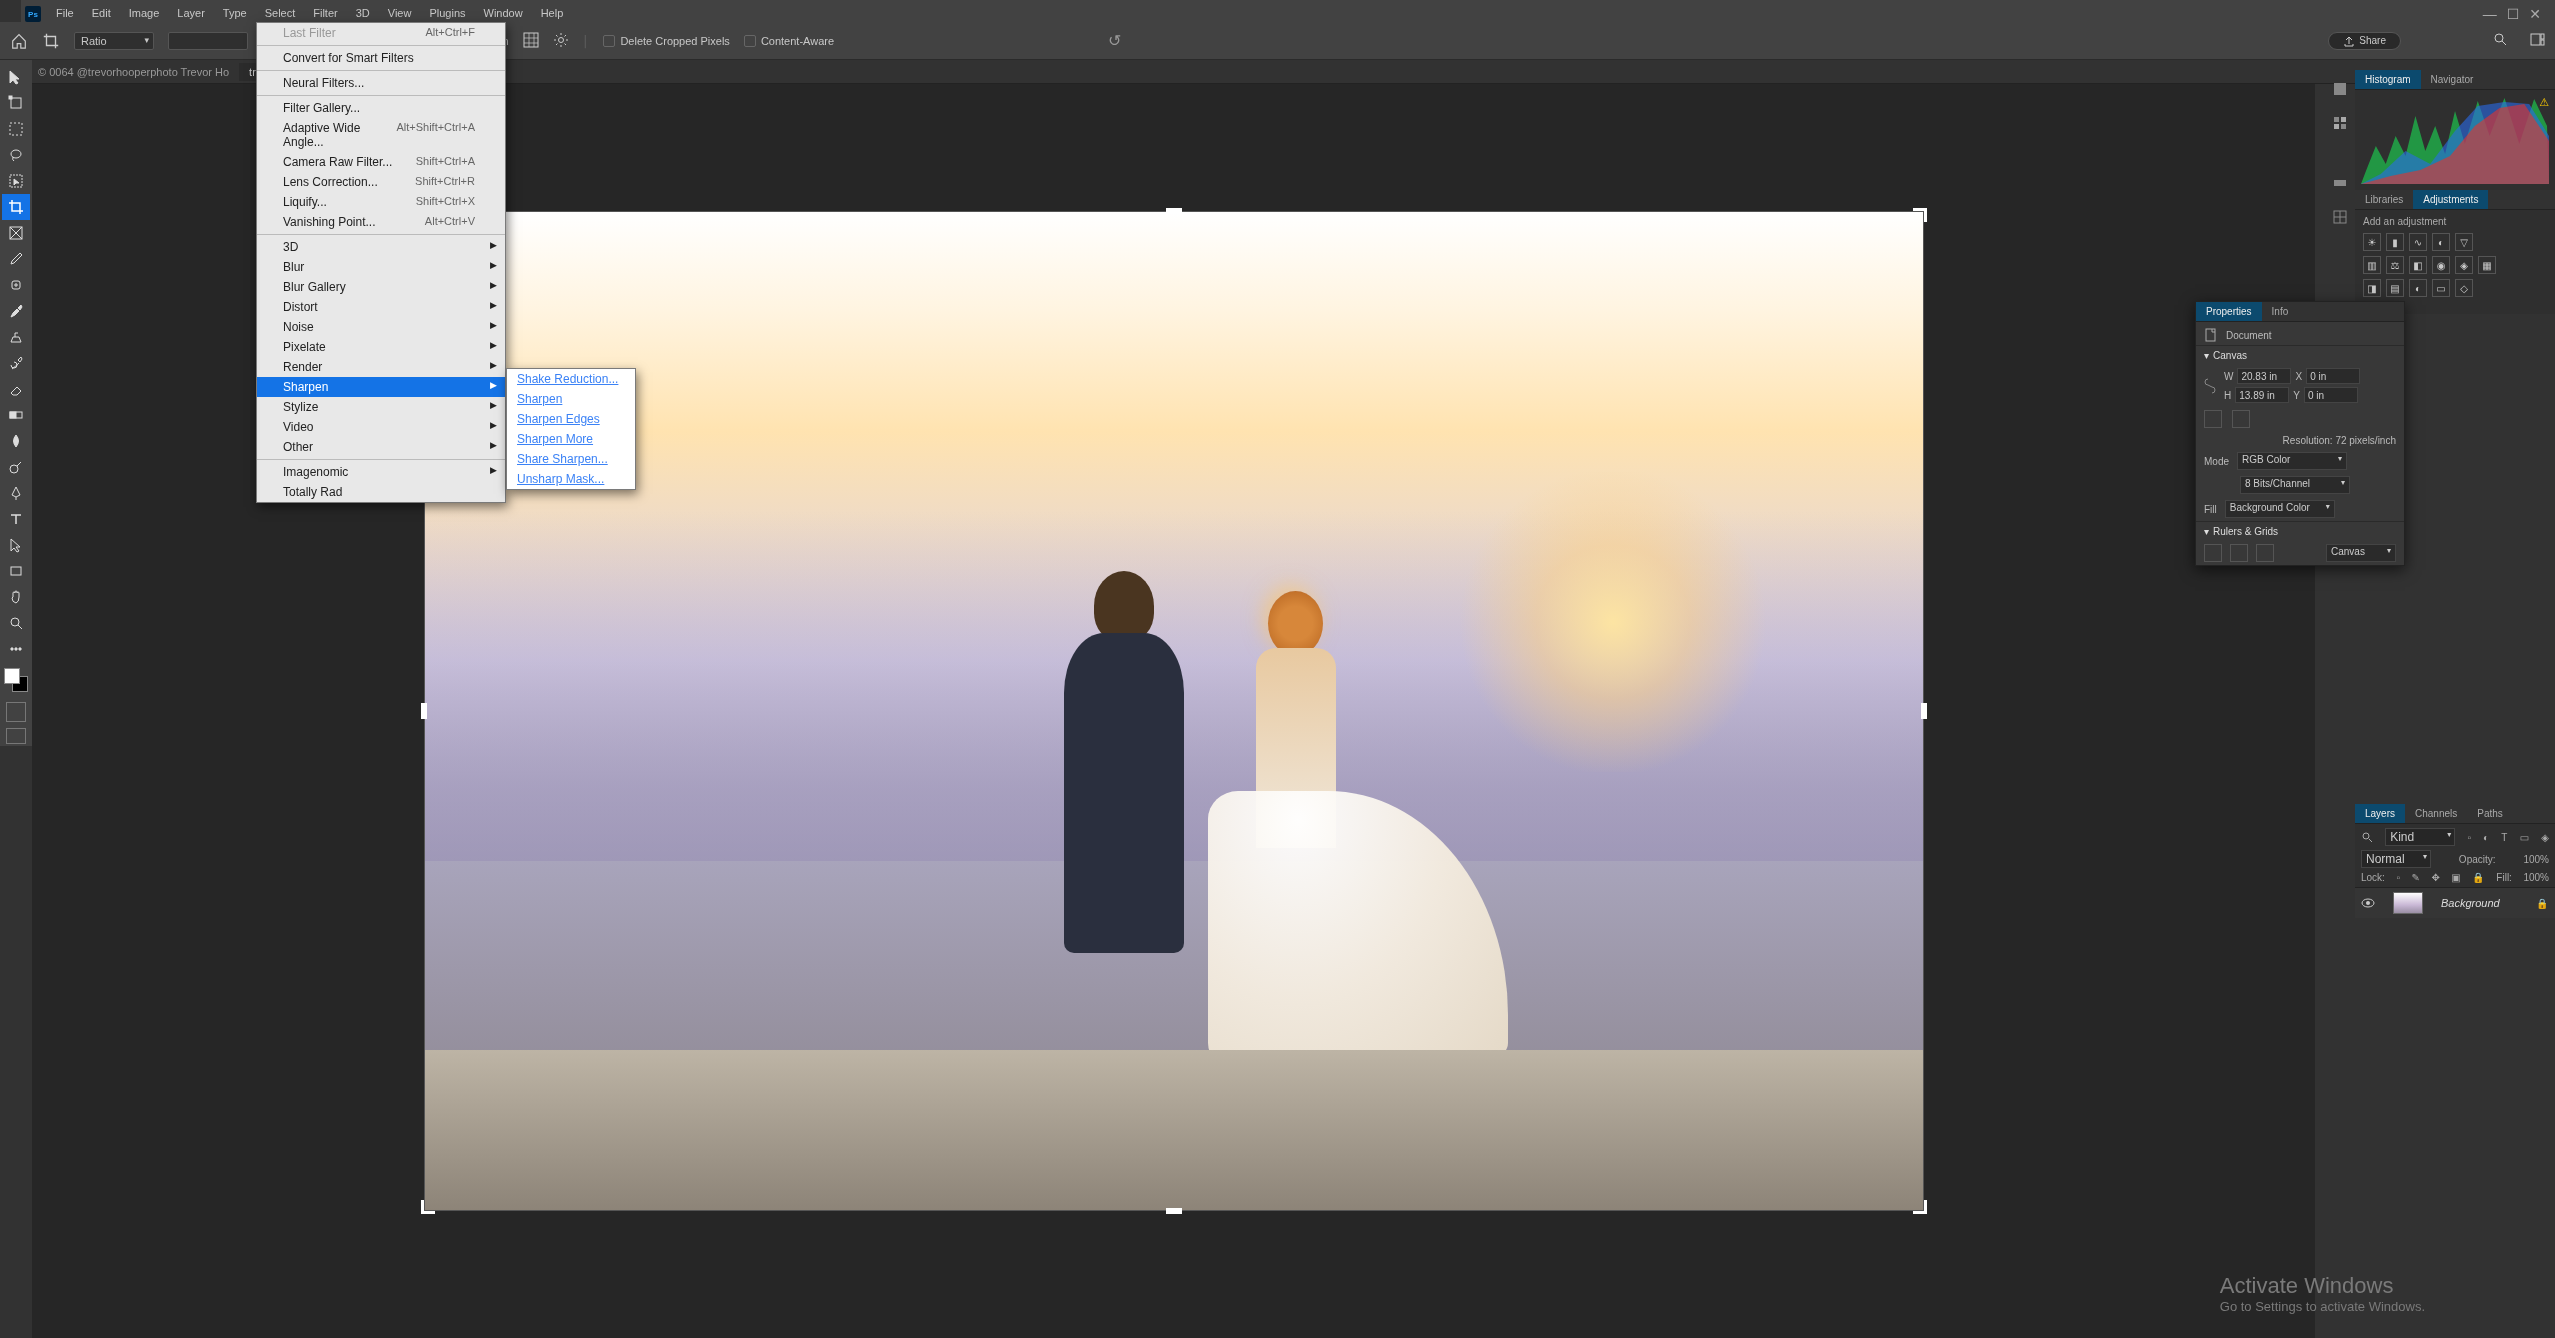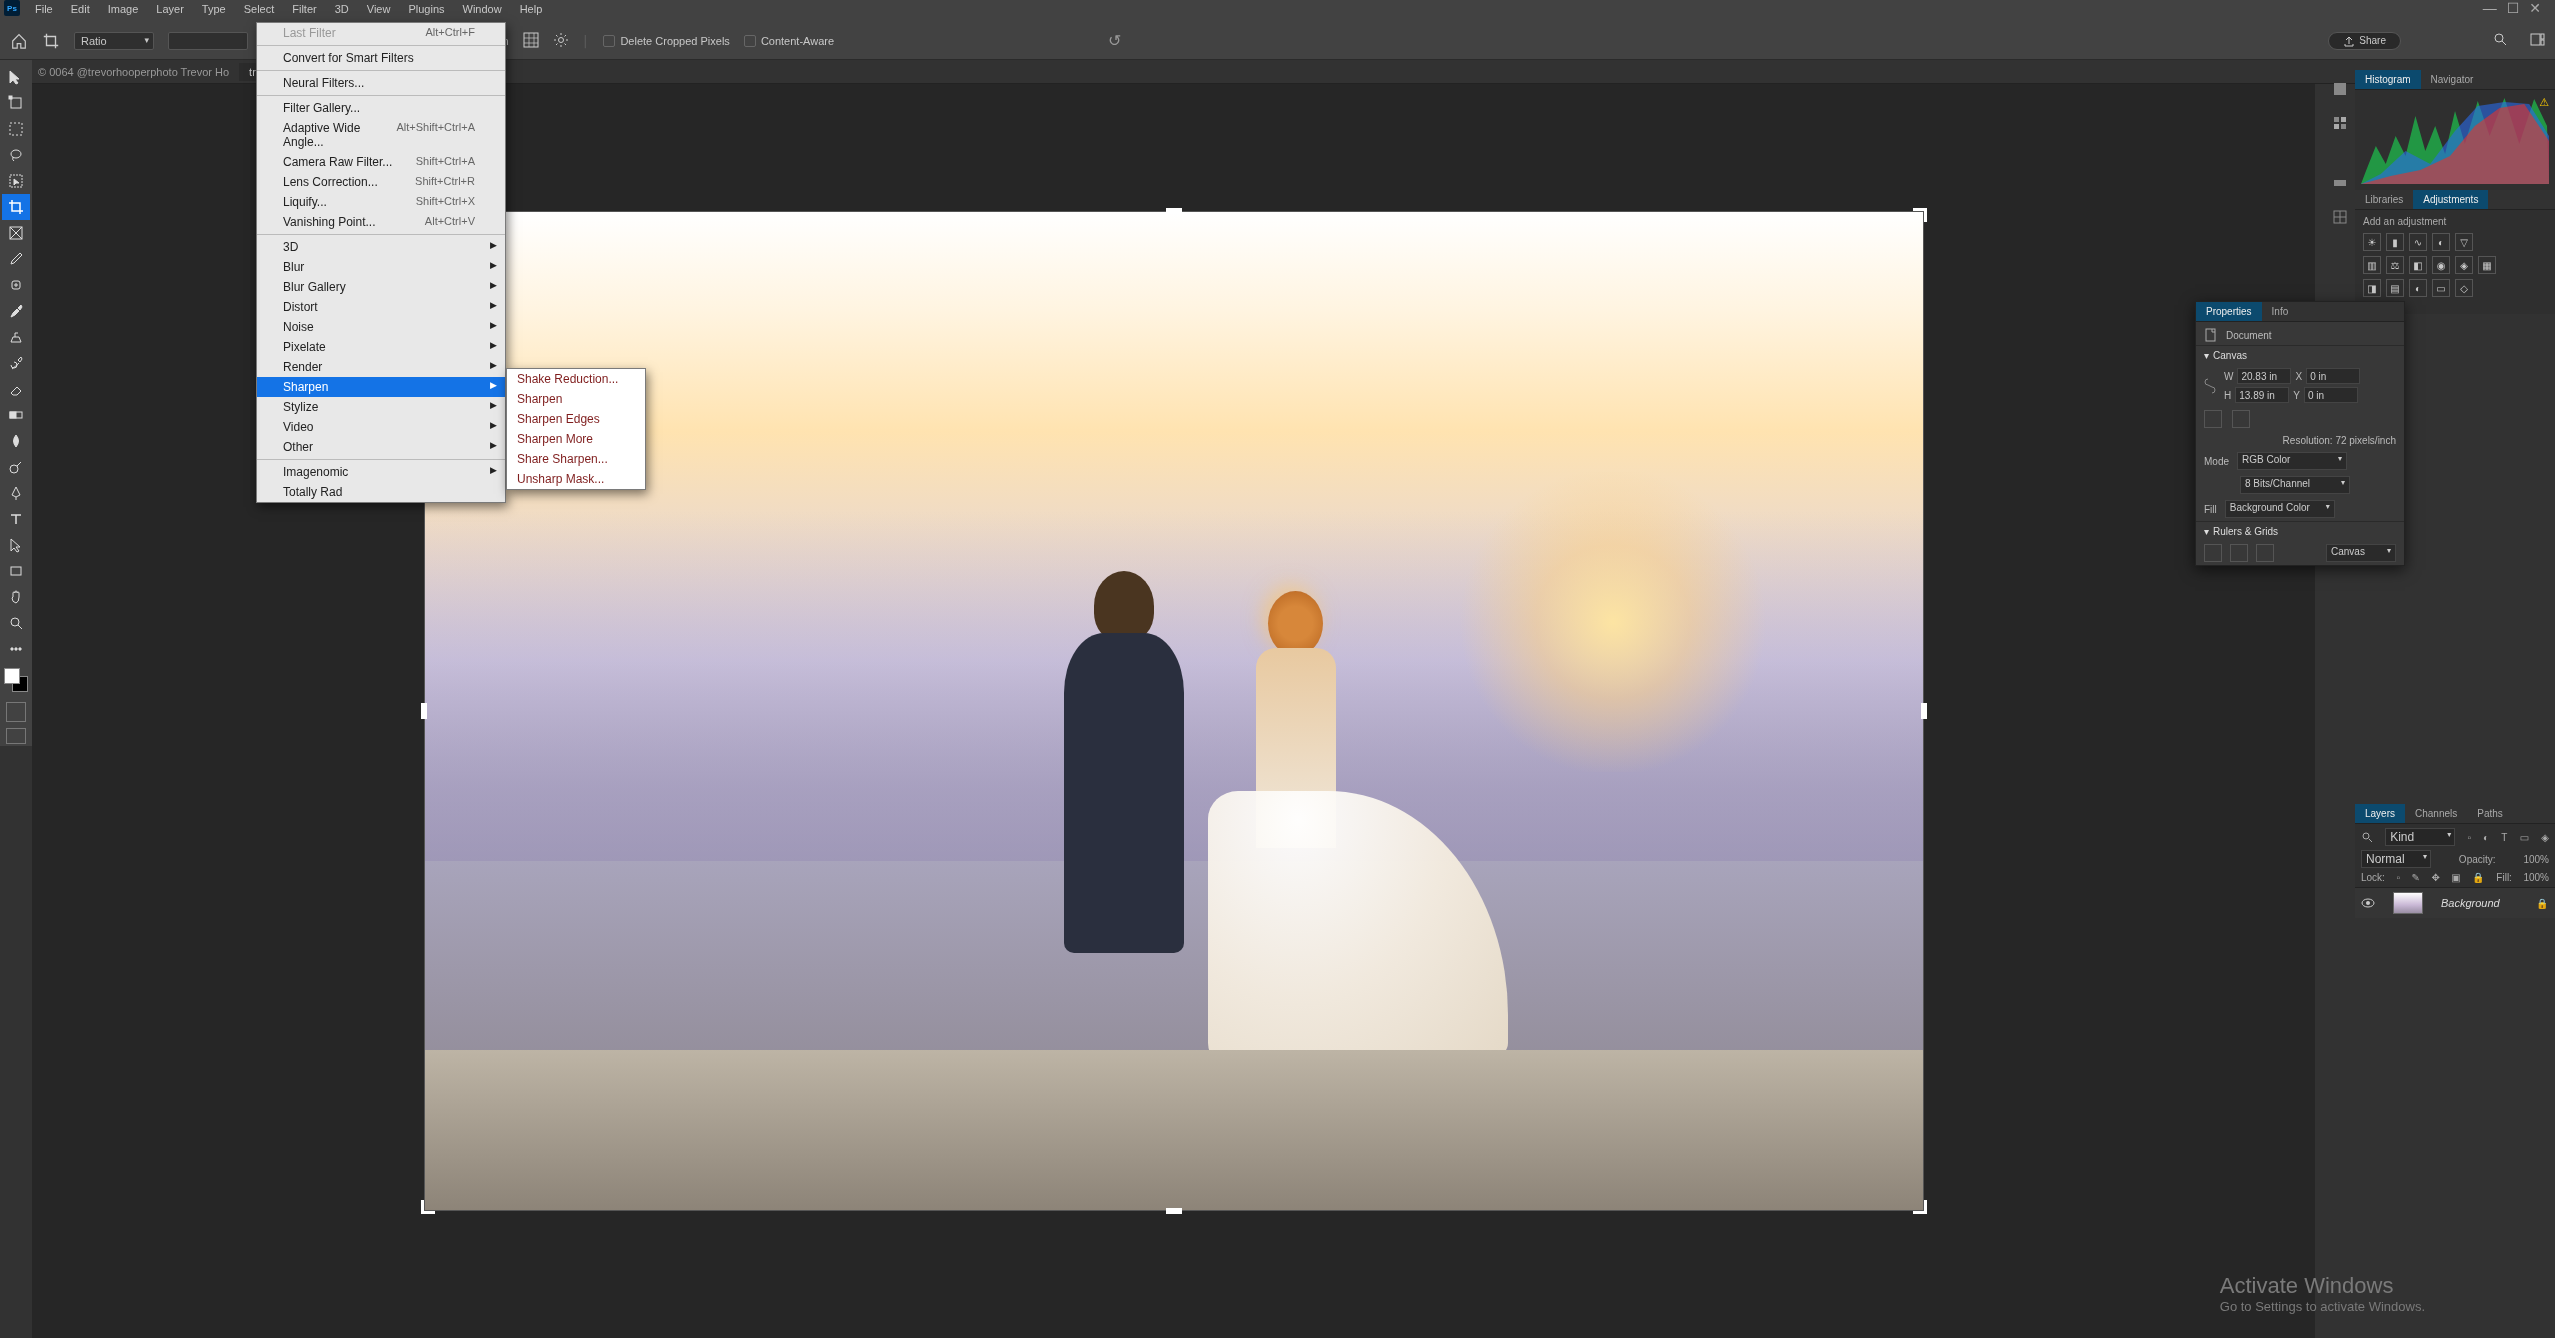--- a/index.html
+++ b/index.html
@@ -1,19 +1,19 @@
 <!DOCTYPE html>
 <html><head>
 <meta charset="utf-8">
 <style>
 * { margin: 0; padding: 0; box-sizing: border-box; font-family: "Segoe UI", Tahoma, sans-serif; user-select: none; }
 body { background: #323232; color: #c8c8c8; font-size: 11px; width: 2555px; height: 1338px; overflow: hidden; position: relative; }
 
 
-.menubar { height: 22px; background: #424242; display: flex; align-items: flex-start; padding: 0 4px; }
+.menubar { height: 22px; background: #424242; display: flex; align-items: flex-end; padding: 0 4px; margin-left: 21px; }
 .ps-logo { width: 16px; height: 16px; background: #001e36; color: #31a8ff; font-weight: bold; font-size: 8px; display: flex; align-items: center; justify-content: center; margin-right: 6px; border-radius: 2px; }
 .menu-item { padding: 3px 9px; cursor: default; }
 .win-controls { margin-left: auto; display: flex; gap: 10px; padding-right: 10px; color: #aaa; font-size: 14px; }
 
 
 .optionsbar { height: 38px; background: #424242; border-bottom: 1px solid #2a2a2a; display: flex; align-items: center; padding: 0 10px; gap: 14px; }
 .home-icon { width: 18px; height: 18px; }
 .crop-tool-icon { width: 18px; height: 18px; }
 .ratio-dd { background: #2f2f2f; border: 1px solid #555; padding: 2px 20px 2px 6px; border-radius: 2px; min-width: 80px; position: relative; }
 .ratio-dd::after { content: "▾"; position: absolute; right: 4px; top: 2px; font-size: 9px; }
@@ -69,21 +69,21 @@
 
 .filter-menu { position: absolute; left: 256px; top: 22px; width: 250px; background: #e8e8e8; color: #222; border: 1px solid #7a7a7a; box-shadow: 2px 4px 10px rgba(0,0,0,.5); font-size: 12px; }
 .fm-item { padding: 3px 30px 3px 26px; display: flex; justify-content: space-between; position: relative; }
 .fm-item.disabled { color: #999; }
 .fm-item.hl { background: #1473e6; color: #fff; }
 .fm-sep { height: 1px; background: #bbb; margin: 2px 0; }
 .fm-item .arrow { position: absolute; right: 8px; font-size: 9px; }
 .fm-item .sc { color: #666; font-size: 11px; }
 
 
-.sharpen-menu { position: absolute; left: 506px; top: 368px; width: 140px; background: #fff; color: #7f1d1d; border: 1px solid #7a7a7a; box-shadow: 2px 4px 10px rgba(0,0,0,.5); font-size: 12px; }
+.sharpen-menu { position: absolute; left: 506px; top: 368px; width: 130px; background: #fff; color: #3b82f6; border: 1px solid #7a7a7a; box-shadow: 2px 4px 10px rgba(0,0,0,.5); font-size: 12px; text-decoration: underline; }
 .sm-item { padding: 3px 10px; }
 
 
 .dock-strip { position: absolute; right: 200px; top: 70px; width: 30px; display: flex; flex-direction: column; gap: 12px; padding-top: 8px; align-items: center; }
 .dock-icon { width: 22px; height: 22px; display: flex; align-items: center; justify-content: center; }
 .dock-icon svg { width: 16px; height: 16px; fill: #bbb; }
 
 .panels { position: absolute; right: 0; top: 70px; width: 200px; display: flex; flex-direction: column; }
 .panel-tabs { display: flex; background: #323232; border-bottom: 1px solid #222; }
 .ptab { padding: 4px 10px; color: #aaa; font-size: 10px; }

